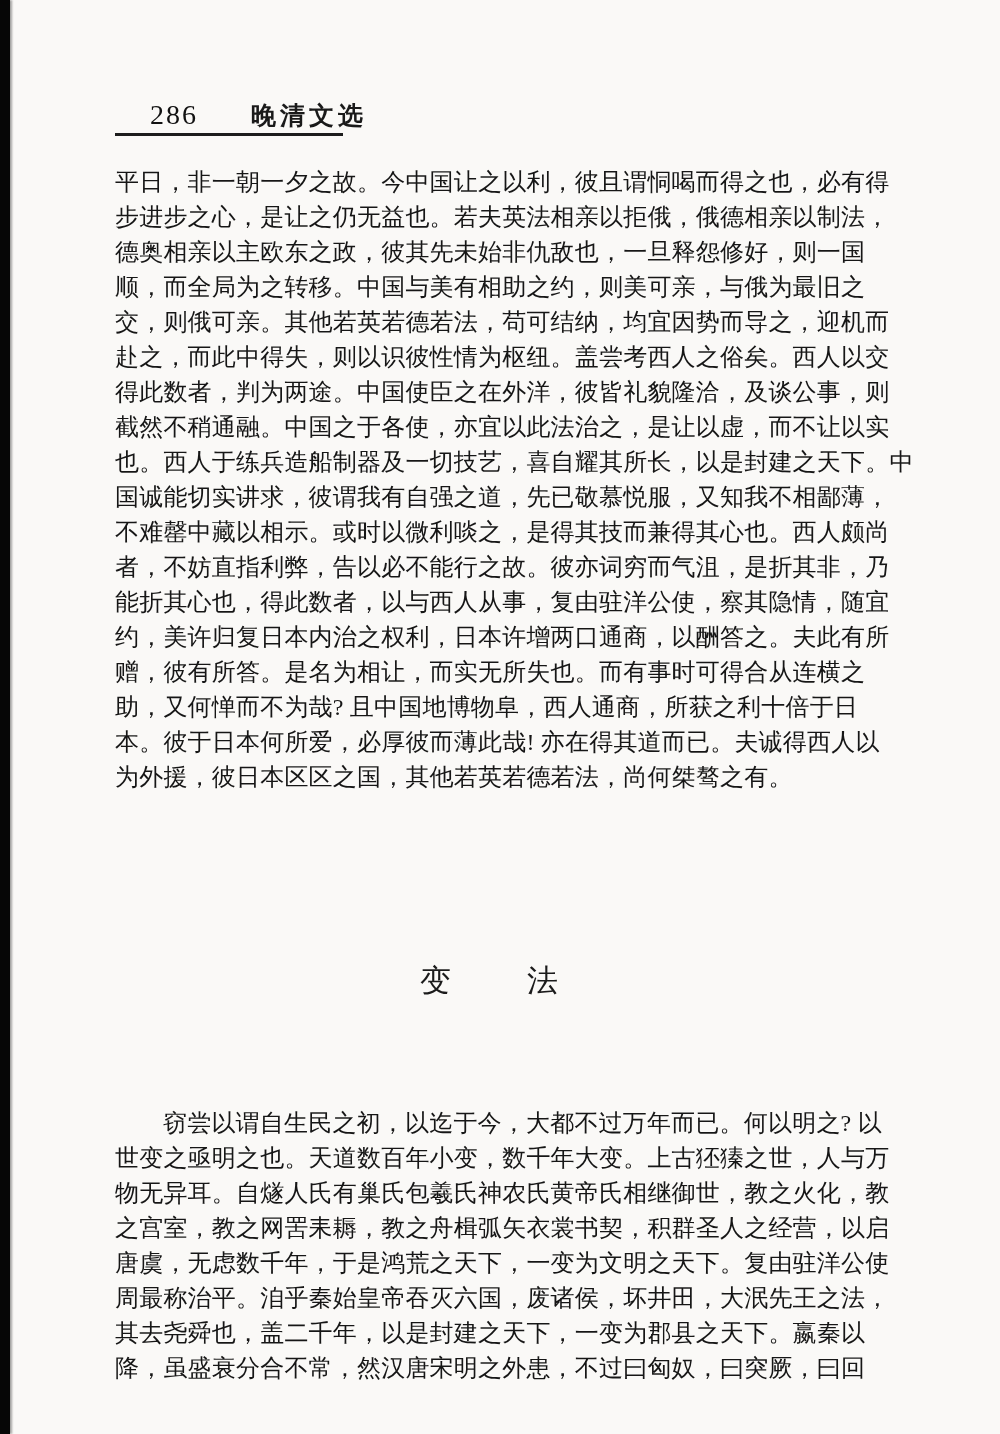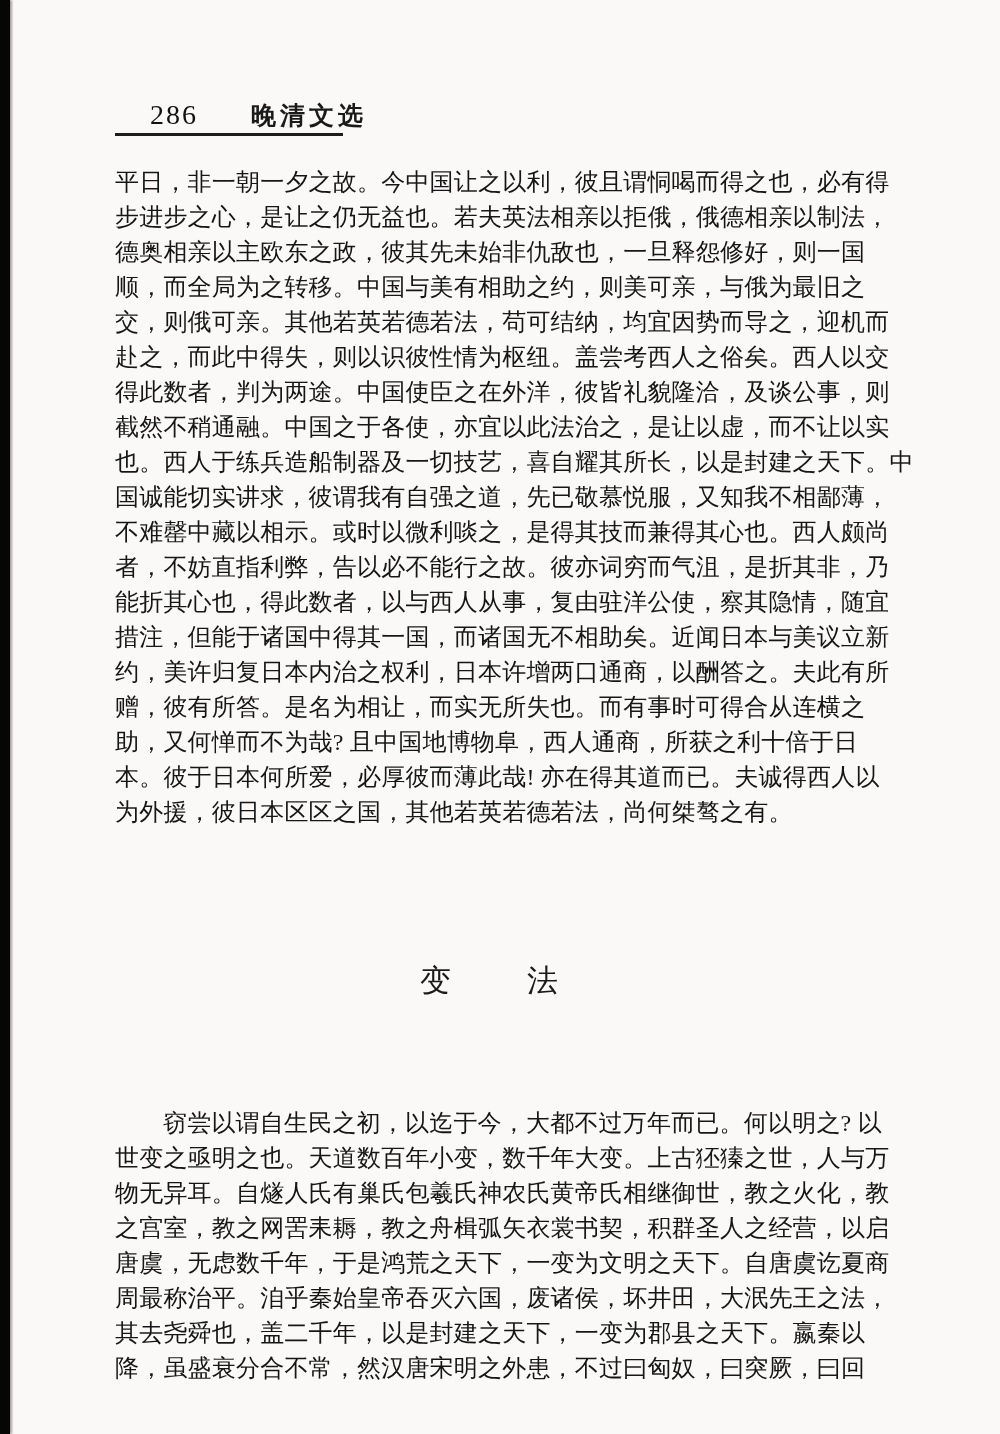--- a/index.html
+++ b/index.html
@@ -65,35 +65,34 @@
   <div class="text-line">顺，而全局为之转移。中国与美有相助之约，则美可亲，与俄为最旧之</div>
   <div class="text-line">交，则俄可亲。其他若英若德若法，苟可结纳，均宜因势而导之，迎机而</div>
   <div class="text-line">赴之，而此中得失，则以识彼性情为枢纽。盖尝考西人之俗矣。西人以交</div>
   <div class="text-line">得此数者，判为两途。中国使臣之在外洋，彼皆礼貌隆洽，及谈公事，则</div>
   <div class="text-line">截然不稍通融。中国之于各使，亦宜以此法治之，是让以虚，而不让以实</div>
   <div class="text-line">也。西人于练兵造船制器及一切技艺，喜自耀其所长，以是封建之天下。中</div>
   <div class="text-line">国诚能切实讲求，彼谓我有自强之道，先已敬慕悦服，又知我不相鄙薄，</div>
   <div class="text-line">不难罄中藏以相示。或时以微利啖之，是得其技而兼得其心也。西人颇尚</div>
   <div class="text-line">者，不妨直指利弊，告以必不能行之故。彼亦词穷而气沮，是折其非，乃</div>
   <div class="text-line">能折其心也，得此数者，以与西人从事，复由驻洋公使，察其隐情，随宜</div>
-  <div class="text-line">措注，但能于诸国中得其一国，而诸国无不相助矣。近闻日本与美议立新</div>
   <div class="text-line">约，美许归复日本内治之权利，日本许增两口通商，以酬答之。夫此有所</div>
   <div class="text-line">赠，彼有所答。是名为相让，而实无所失也。而有事时可得合从连横之</div>
   <div class="text-line">助，又何惮而不为哉? 且中国地博物阜，西人通商，所获之利十倍于日</div>
   <div class="text-line">本。彼于日本何所爱，必厚彼而薄此哉! 亦在得其道而已。夫诚得西人以</div>
   <div class="text-line">为外援，彼日本区区之国，其他若英若德若法，尚何桀骜之有。</div>
 </div>
 
 <div class="section-title">
   <span>变</span>
   <span>法</span>
 </div>
 
 <div class="text-block block-next">
   <div class="text-line indent-2em">窃尝以谓自生民之初，以迄于今，大都不过万年而已。何以明之? 以</div>
   <div class="text-line">世变之亟明之也。天道数百年小变，数千年大变。上古狉獉之世，人与万</div>
   <div class="text-line">物无异耳。自燧人氏有巢氏包羲氏神农氏黄帝氏相继御世，教之火化，教</div>
   <div class="text-line">之宫室，教之网罟耒耨，教之舟楫弧矢衣裳书契，积群圣人之经营，以启</div>
-  <div class="text-line">唐虞，无虑数千年，于是鸿荒之天下，一变为文明之天下。自唐虞讫夏商</div>
+  <div class="text-line">唐虞，无虑数千年，于是鸿荒之天下，一变为文明之天下。复由驻洋公使</div>
   <div class="text-line">周最称治平。洎乎秦始皇帝吞灭六国，废诸侯，坏井田，大泯先王之法，</div>
   <div class="text-line">其去尧舜也，盖二千年，以是封建之天下，一变为郡县之天下。嬴秦以</div>
   <div class="text-line">降，虽盛衰分合不常，然汉唐宋明之外患，不过曰匈奴，曰突厥，曰回</div>
 </div>
 
 </body></html>

